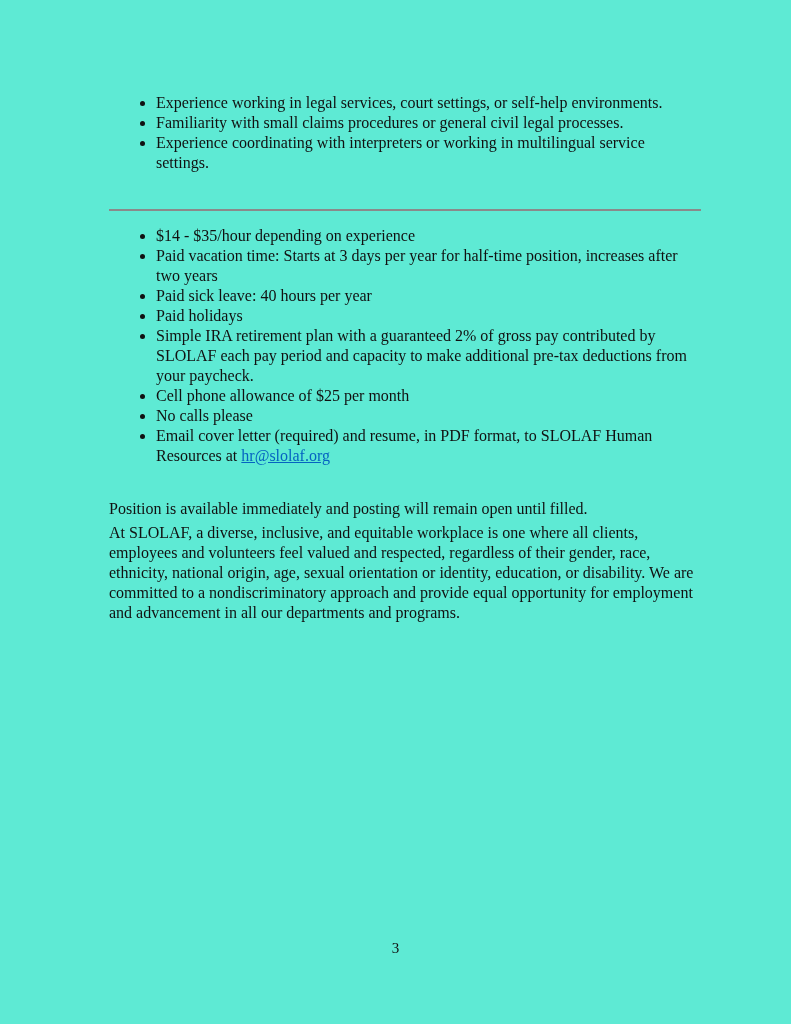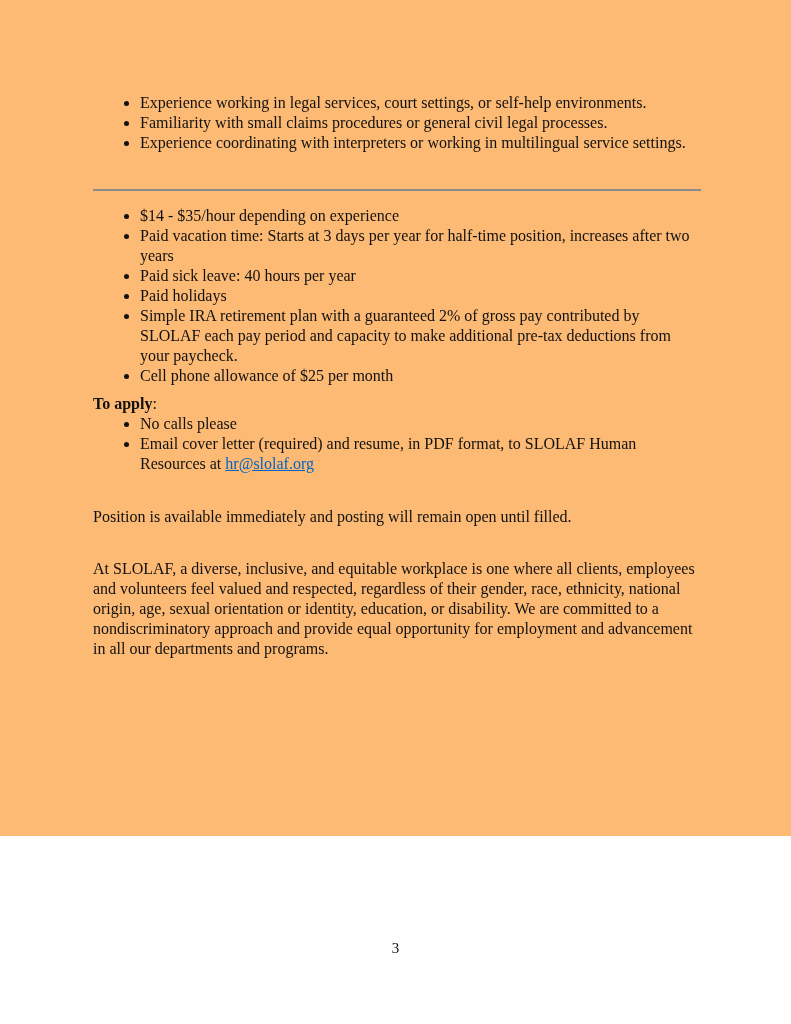--- a/index.html
+++ b/index.html
@@ -10,22 +10,23 @@
     position: relative;
     font-family: "Liberation Serif", "DejaVu Serif", serif;
     font-size: 16px;
     line-height: 20px;
     color: #111111;
     overflow: hidden;
   }
   .page {
     position: relative;
     width: 791px;
-    height: 836px;
-    background: #fdba74;
+    height: 1024px;
+    background: #5eead4;
+    padding-left: 16px;
   }
   .content {
     padding: 93px 90px 0 93px; 
   }
   ul.blist {
     list-style: disc outside;
     margin: 0;
     padding-left: 47px;
   }
   ul.blist li {
@@ -39,21 +40,21 @@
   p.heading {
     font-weight: bold;
     margin-top: 16px;
   }
   ul.first-list { margin-top: 0; }
   ul.benefits-list { margin-top: 15px; }
   p.to-apply { margin-top: 8px; }
   p.to-apply .bold { font-weight: bold; }
   ul.apply-list { }
   p.para-availability { margin-top: 33px; }
-  p.para-eeo { margin-top: 32px; }
+  p.para-eeo { margin-top: 4px; }
   a.email-link {
     color: #0563C1;
     cursor: pointer;
   }
   .page-number {
     position: absolute;
     top: 938px;
     left: 0;
     right: 0;
     text-align: center;
@@ -79,21 +80,20 @@
 
     <ul class="blist benefits-list">
       <li>$14 - $35/hour depending on experience</li>
       <li>Paid vacation time: Starts at 3 days per year for half-time position, increases after two years</li>
       <li>Paid sick leave: 40 hours per year</li>
       <li>Paid holidays</li>
       <li>Simple IRA retirement plan with a guaranteed 2% of gross pay contributed by SLOLAF each pay period and capacity to make additional pre-tax deductions from your paycheck.</li>
       <li>Cell phone allowance of $25 per month</li>
     </ul>
 
-    <p class="to-apply"><span class="bold">To apply</span><span>:</span></p>
 
     <ul class="blist apply-list">
       <li>No calls please</li>
       <li><span>Email cover letter (required) and resume, in PDF format, to SLOLAF Human Resources at </span><a class="email-link" href="#">hr@slolaf.org</a></li>
     </ul>
 
     <p class="para-availability">Position is available immediately and posting will remain open until filled.</p>
 
     <p class="para-eeo">At SLOLAF, a diverse, inclusive, and equitable workplace is one where all clients, employees and volunteers feel valued and respected, regardless of their gender, race, ethnicity, national origin, age, sexual orientation or identity, education, or disability. We are committed to a nondiscriminatory approach and provide equal opportunity for employment and advancement in all our departments and programs.</p>
 

